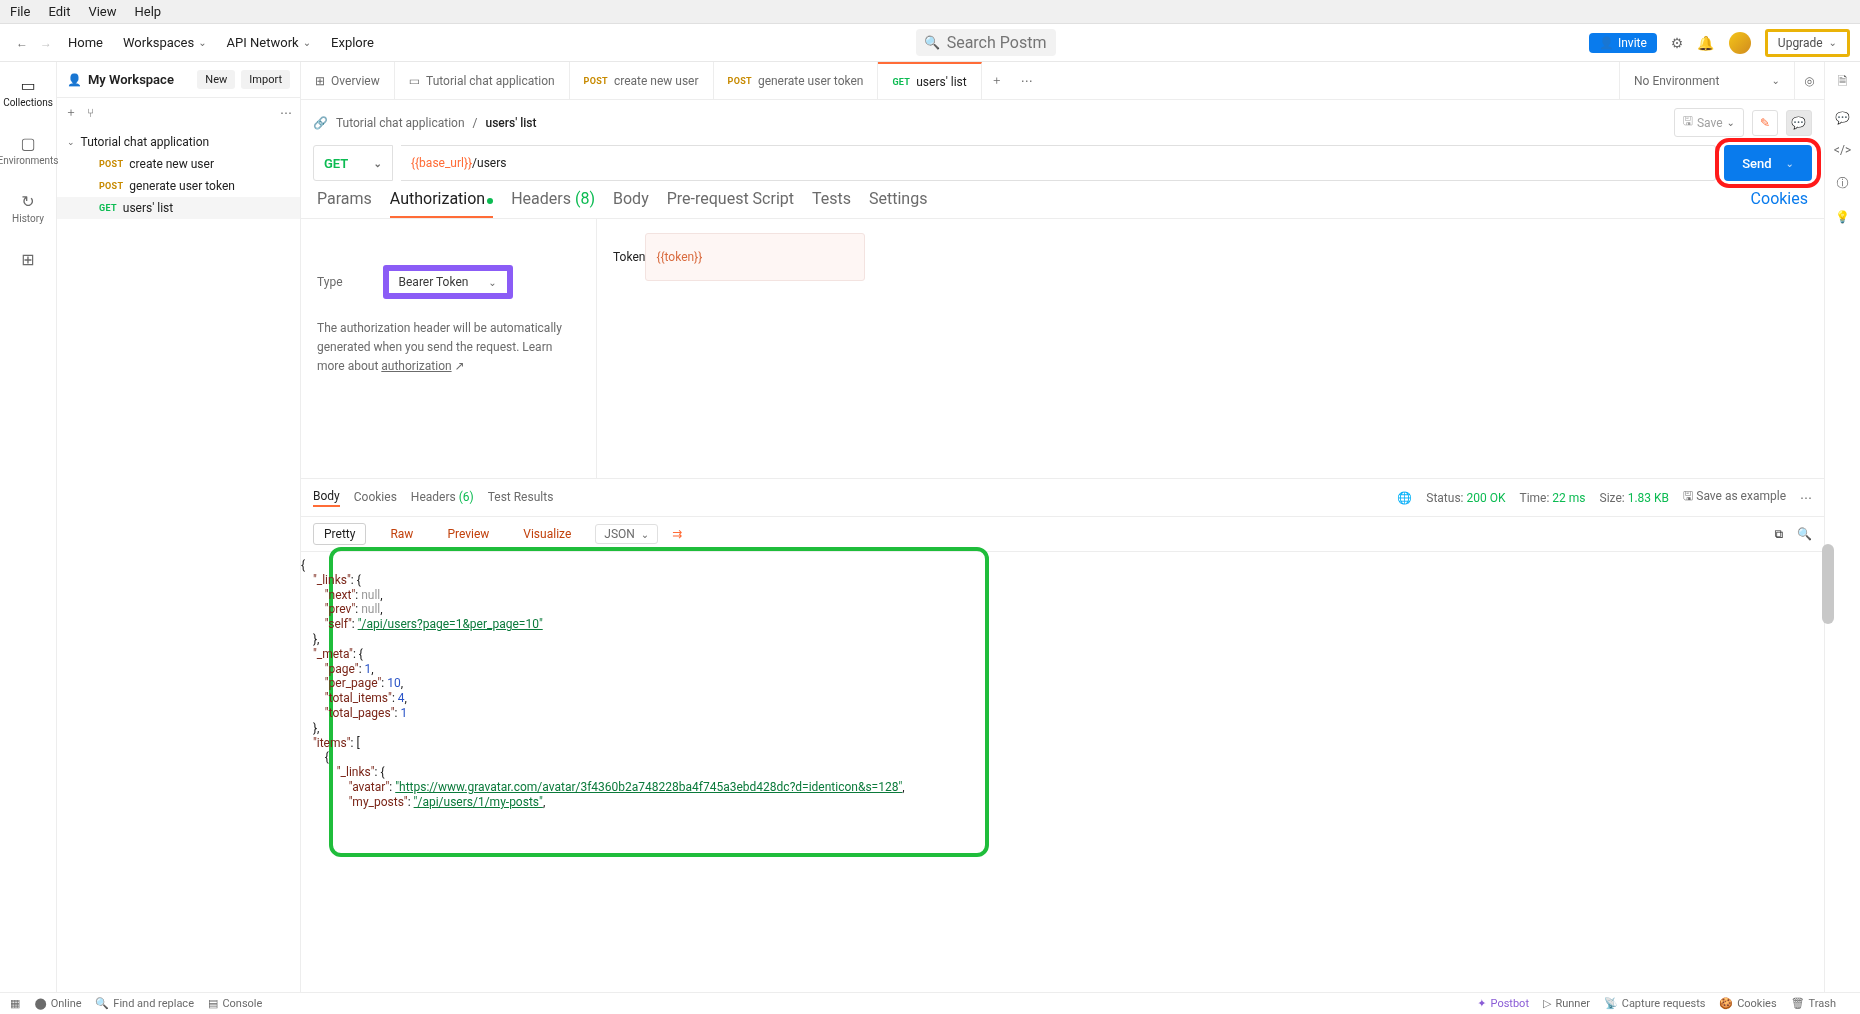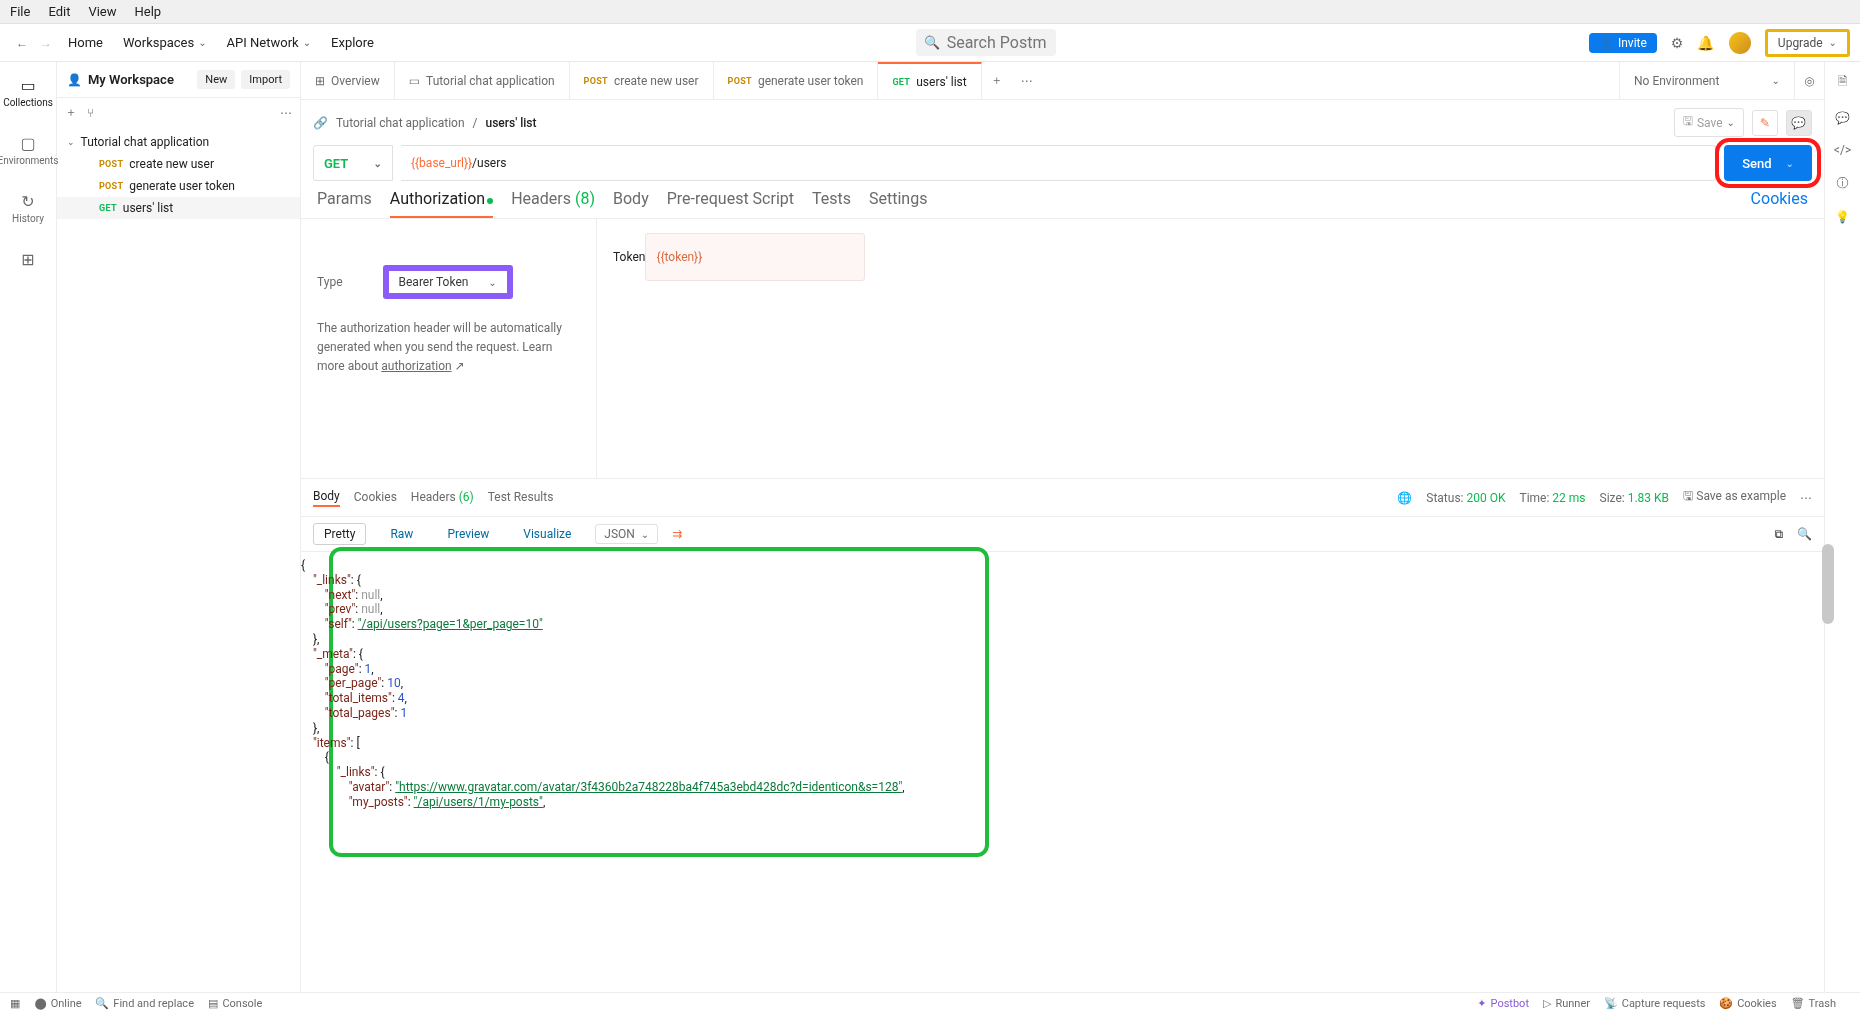--- a/index.html
+++ b/index.html
@@ -72,21 +72,21 @@
 .auth-right { flex:1; padding:14px 16px;}
 .token-row { display:flex; align-items:center; }
 .token-input { border:1px solid #f3e3e0; background:#fef6f4; padding:16px 10px; width:220px; color:#d96b3f; border-radius:3px; font-size:12px;}
 .resp-header { display:flex; align-items:center; padding:8px 12px; border-bottom:1px solid #ededed; font-size:12px; color:#6b6b6b; gap:14px;}
 .resp-tab { padding-bottom:2px;}
 .resp-tab.active { color:#212121; border-bottom:2px solid #ff6c37;}
 .resp-tab .cnt{ color:#0cbb52;}
 .resp-spacer{flex:1;}
 .stat-val{color:#0cbb52;}
 .resp-toolbar { display:flex; align-items:center; padding:6px 12px; gap:14px; border-bottom:1px solid #ededed; font-size:12px;}
-.view-btn { padding:3px 10px; border-radius:3px; color:#0369a1;}
+.view-btn { padding:3px 10px; border-radius:3px; color:#c2410c;}
 .view-btn.active { background:#fff; border:1px solid #d0d0d0; color:#212121;}
 .fmt-sel { border:1px solid #e0e0e0; border-radius:3px; padding:2px 8px; color:#6b6b6b; display:flex; gap:6px; align-items:center;}
 .wrap-icon{ color:#ff6c37;}
 .json-viewer { position:relative; display:flex; height:280px; font-family: Menlo, Consolas, monospace; font-size:12px;}
 .green-hl { position:absolute; left:28px; top:-5px; width:660px; bottom:-25px; border:4px solid #1fbd3b; border-radius:12px; pointer-events:none;}
 .gutter { width:40px; text-align:right; color:#9aa0a6; padding:6px 8px 6px 0; line-height:14.8px; position:relative; z-index:2;}
 .code { padding:6px 0; line-height:14.8px; white-space:pre; position:relative; z-index:2;}
 .k{color:#7a2518;} .n{color:#2a54c7;} .nl{color:#999;}
 .jlink{color:#0b7a3b; text-decoration:underline;}
 .right-rail { width:36px; border-left:1px solid #ededed; display:flex; flex-direction:column; align-items:center; padding-top:10px; gap:18px; color:#6b6b6b;}

